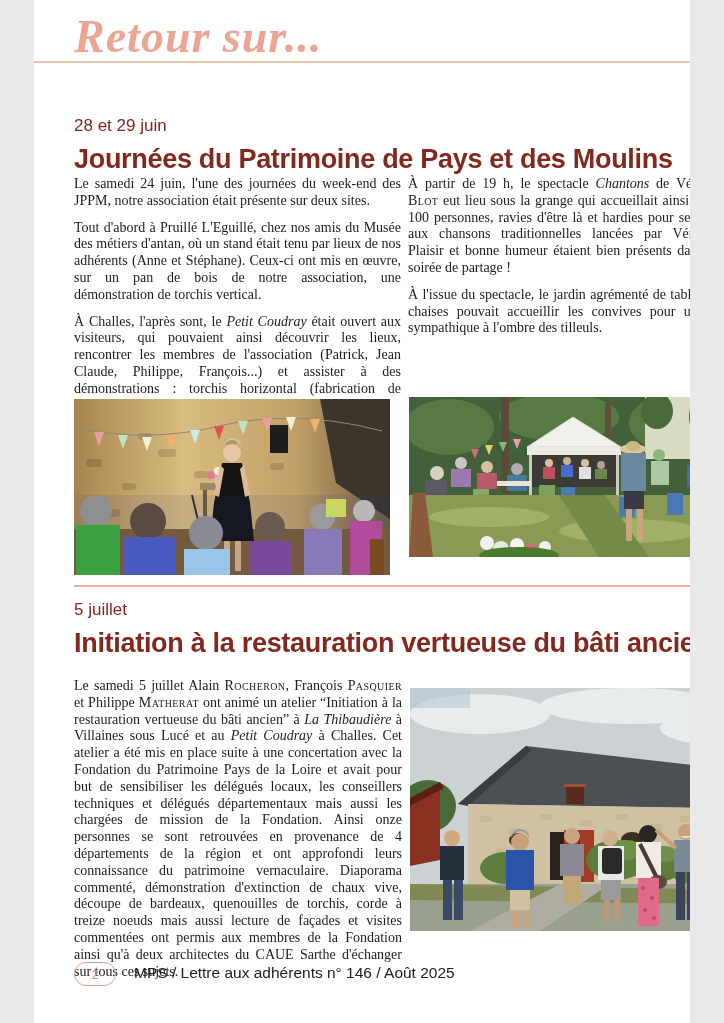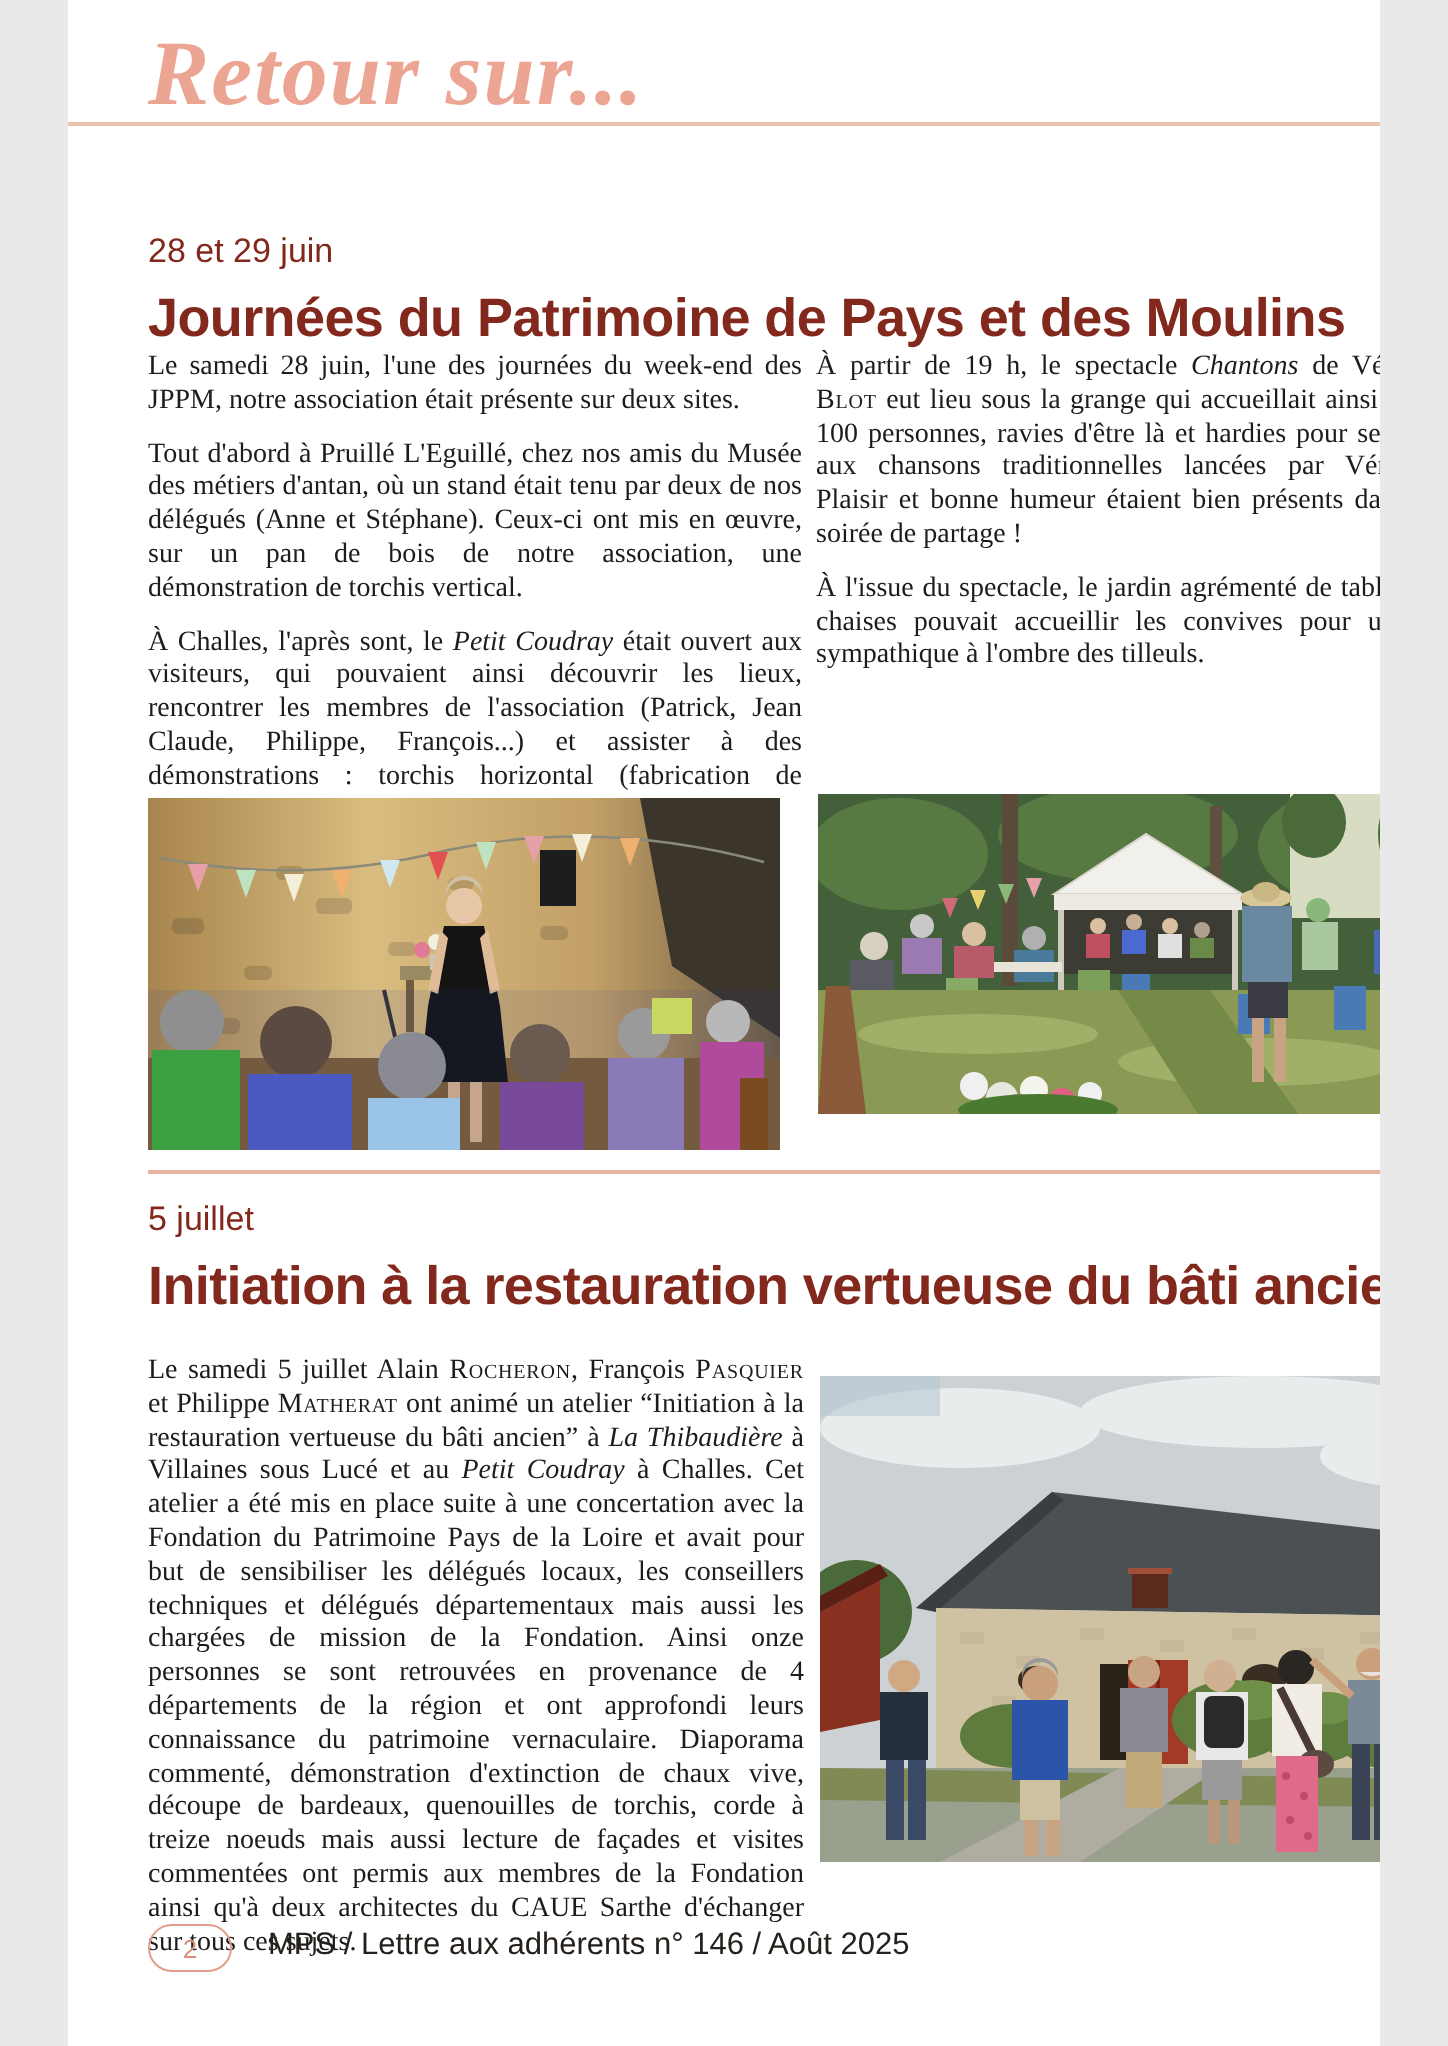--- a/index.html
+++ b/index.html
@@ -66,22 +66,22 @@
 <div id="page">
 
   <h1 class="script-title">Retour sur...</h1>
   <div class="header-rule"></div>
 
   <p id="date-1" class="date-label">28 et 29 juin</p>
   <h2 id="title-1" class="section-title">Journées du Patrimoine de Pays et des Moulins</h2>
 
   <div id="cols-1" class="bodytext">
     <div class="col">
-      <p><span>Le samedi 28 juin, l'une des journées du week-end des JPPM, notre association était présente sur deux sites.</span></p>
-      <p><span>Tout d'abord à Pruillé L'Eguillé, chez nos amis du Musée des métiers d'antan, où un stand était tenu par deux de nos délégués (Anne et Stéphane). Ceux-ci ont mis en œuvre, sur un pan de bois de notre association, une démonstration de torchis vertical.</span></p>
+      <p><span>Le samedi 24 juin, l'une des journées du week-end des JPPM, notre association était présente sur deux sites.</span></p>
+      <p><span>Tout d'abord à Pruillé L'Eguillé, chez nos amis du Musée des métiers d'antan, où un stand était tenu par lieux de nos adhérents (Anne et Stéphane). Ceux-ci ont mis en œuvre, sur un pan de bois de notre association, une démonstration de torchis vertical.</span></p>
       <p><span>À Challes, l'après sont, le </span><span class="run-i">Petit Coudray</span><span> était ouvert aux visiteurs, qui pouvaient ainsi découvrir les lieux, rencontrer les membres de l'association (Patrick, Jean Claude, Philippe, François...) et assister à des démonstrations : torchis horizontal (fabrication de quenouilles), peinture à l'huile de lin, tressage</span></p>
     </div>
     <div class="col">
       <p><span>À partir de 19 h, le spectacle </span><span class="run-i">Chantons</span><span> de Véronique </span><span class="run-sc">Blot</span><span> eut lieu sous la grange qui accueillait ainsi plus de 100 personnes, ravies d'être là et hardies pour se joindre aux chansons traditionnelles lancées par Véronique. Plaisir et bonne humeur étaient bien présents dans cette soirée de partage !</span></p>
       <p><span>À l'issue du spectacle, le jardin agrémenté de tables et de chaises pouvait accueillir les convives pour un dîner sympathique à l'ombre des tilleuls.</span></p>
     </div>
   </div>
 
   <svg id="photo-concert" class="photo" width="316" height="176" viewBox="0 0 316 176" role="img" aria-label="Chanteuse en robe noire devant le public sous la grange en pierre">
     <defs>

